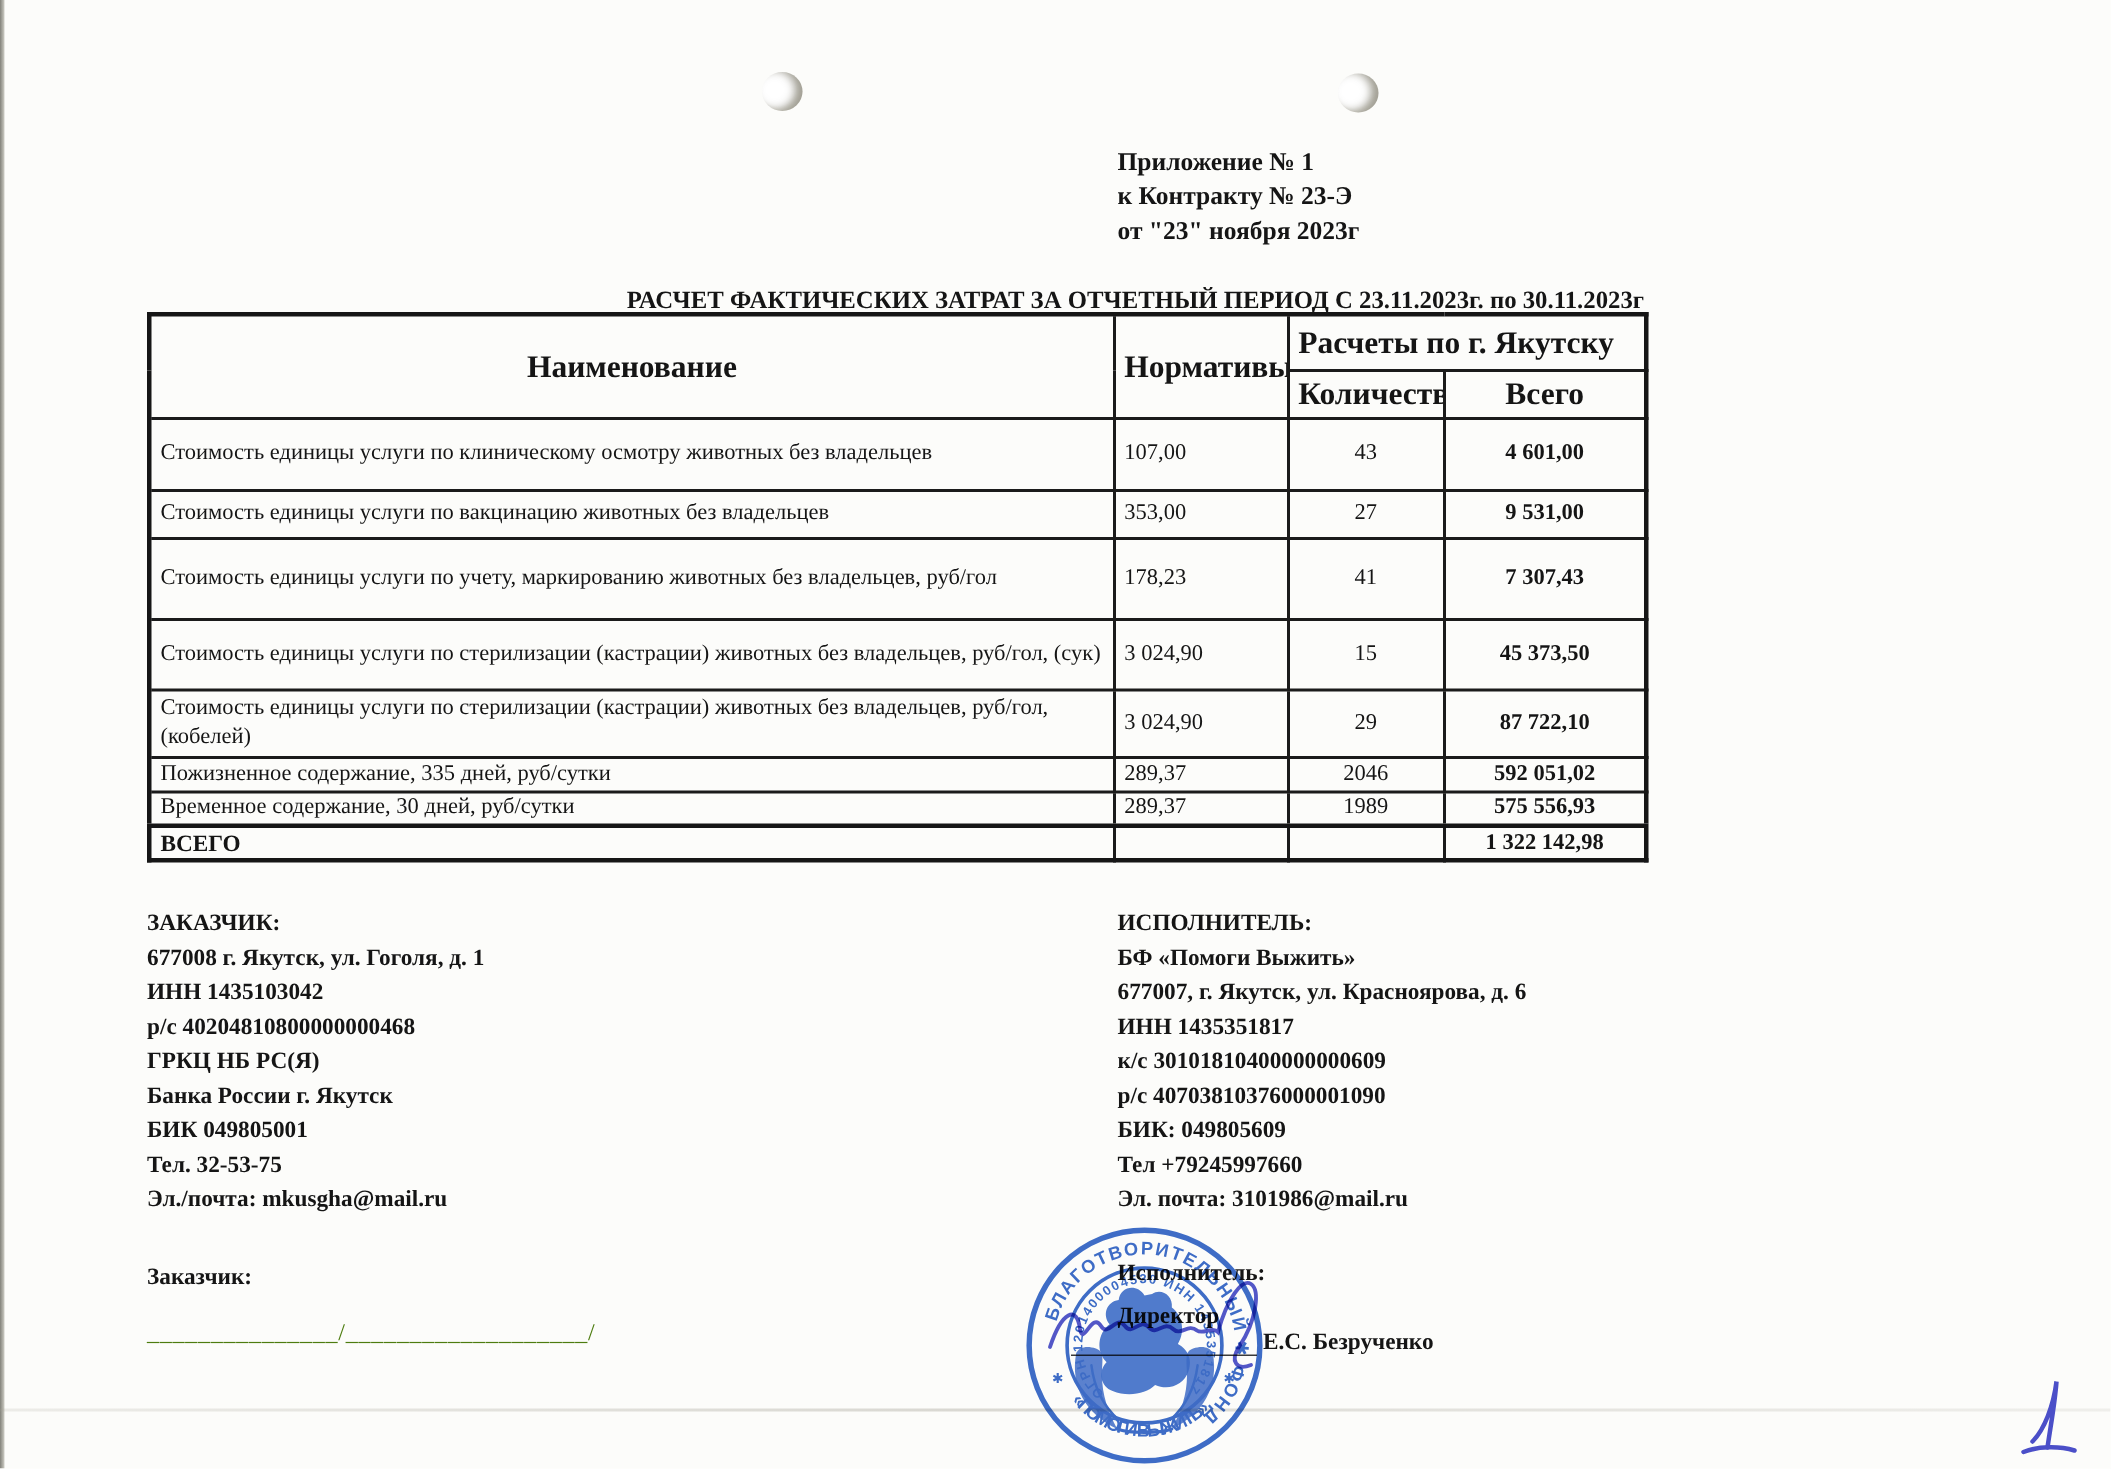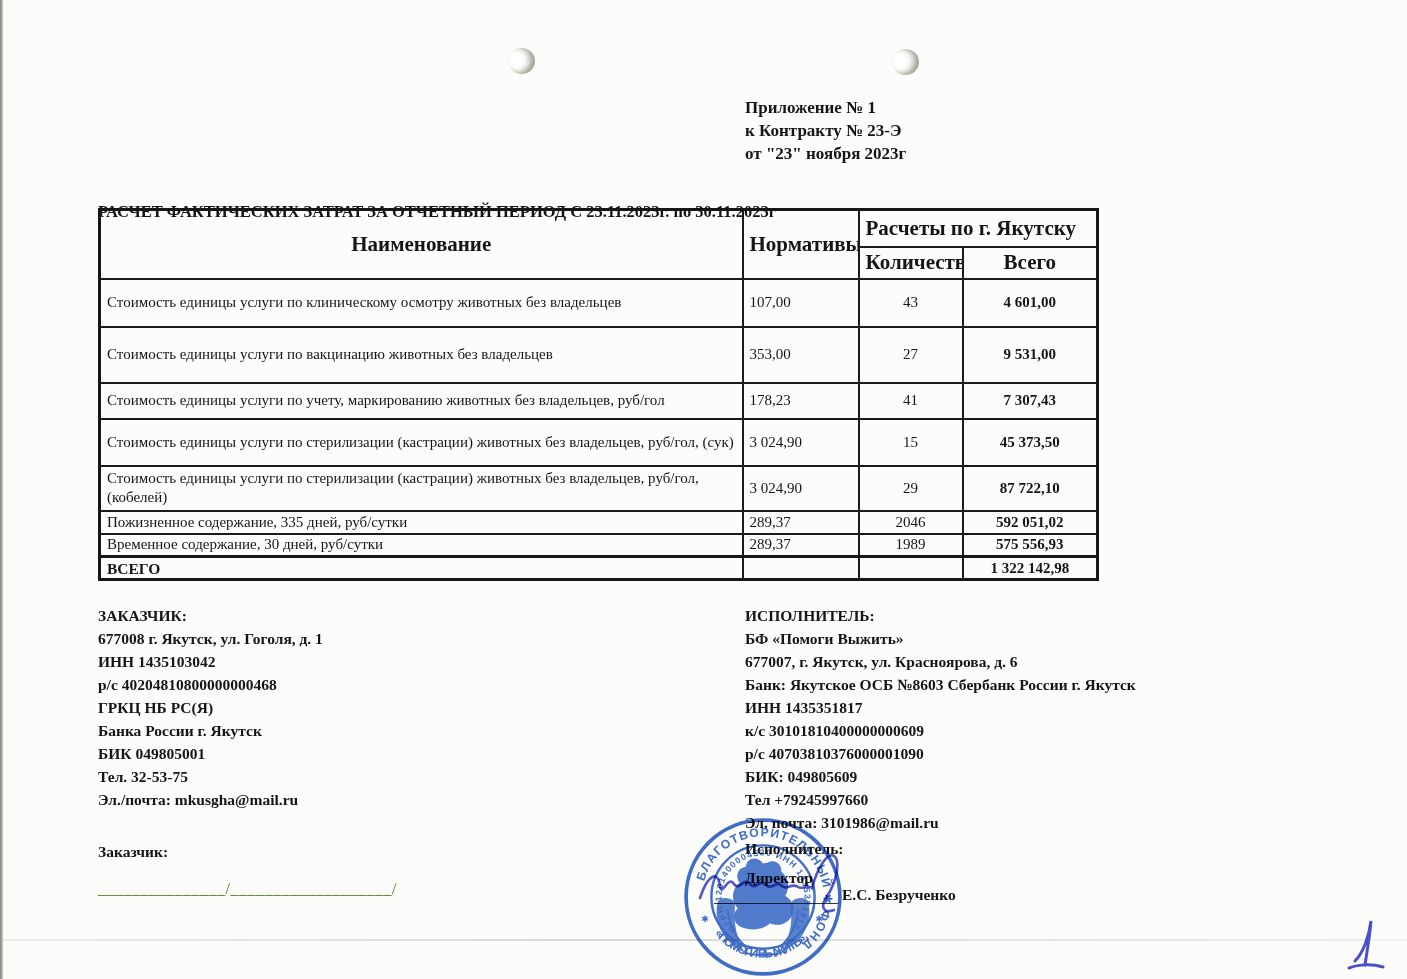--- a/index.html
+++ b/index.html
@@ -18,22 +18,22 @@
     background:radial-gradient(circle at 38% 42%,#ffffff 52%,#f4f3ee 68%,#dddcd3 100%);
     box-shadow:inset -5px -1px 6px rgba(148,146,134,.85);}
   .hole-left{left:508px;top:48px;}
   .hole-right{left:892px;top:49px;}
 
   
   .appendix{position:absolute;left:745px;top:96px;font-weight:bold;
     font-size:17px;line-height:23px;white-space:nowrap;}
 
   
-  .doc-title{position:absolute;left:98px;top:190px;width:998px;text-align:left;
-    font-weight:bold;font-size:16.5px;white-space:nowrap;margin-top:12px;}
+  .doc-title{position:absolute;left:98px;top:190px;width:998px;text-align:right;
+    font-weight:bold;font-size:16.5px;white-space:nowrap;}
 
   
   table.costs{position:absolute;left:98px;top:208px;width:998px;
     border-collapse:collapse;table-layout:fixed;font-size:15px;
     border:3px solid #161616;}
   table.costs td,table.costs th{border:2px solid #1b1b1b;padding:0 6px;vertical-align:middle;overflow:hidden;}
   table.costs th{font-size:21px;font-weight:bold;}
   .th-group{text-align:left;padding-left:4px;}
   .cell-name{text-align:left;line-height:19px;}
   .cell-norm{text-align:left;padding-right:10px;}
@@ -107,27 +107,27 @@
       <th>Всего</th>
     </tr>
   </thead>
   <tbody>
     <tr style="height:48px">
       <td class="cell-name">Стоимость единицы услуги по клиническому осмотру животных без владельцев</td>
       <td class="cell-norm">107,00</td>
       <td class="cell-qty">43</td>
       <td class="cell-total">4 601,00</td>
     </tr>
-    <tr style="height:56px">
+    <tr style="height:32px">
       <td class="cell-name">Стоимость единицы услуги по вакцинацию животных без владельцев</td>
       <td class="cell-norm">353,00</td>
       <td class="cell-qty">27</td>
       <td class="cell-total">9 531,00</td>
     </tr>
-    <tr style="height:36px">
+    <tr style="height:54px">
       <td class="cell-name">Стоимость единицы услуги по учету, маркированию животных без владельцев, руб/гол</td>
       <td class="cell-norm">178,23</td>
       <td class="cell-qty">41</td>
       <td class="cell-total">7 307,43</td>
     </tr>
     <tr style="height:47px">
       <td class="cell-name">Стоимость единицы услуги по стерилизации (кастрации) животных без владельцев, руб/гол, (сук)</td>
       <td class="cell-norm">3 024,90</td>
       <td class="cell-qty">15</td>
       <td class="cell-total">45 373,50</td>
@@ -168,21 +168,20 @@
   <div>Банка России г. Якутск</div>
   <div>БИК 049805001</div>
   <div>Тел. 32-53-75</div>
   <div>Эл./почта: mkusgha@mail.ru</div>
 </div>
 
 <div class="party party-contractor">
   <div>ИСПОЛНИТЕЛЬ:</div>
   <div>БФ «Помоги Выжить»</div>
   <div>677007, г. Якутск, ул. Красноярова, д. 6</div>
-  <div>Банк: Якутское ОСБ №8603 Сбербанк России г. Якутск</div>
   <div>ИНН 1435351817</div>
   <div>к/с 30101810400000000609</div>
   <div>р/с 40703810376000001090</div>
   <div>БИК: 049805609</div>
   <div>Тел +79245997660</div>
   <div>Эл. почта: 3101986@mail.ru</div>
 </div>
 
 <div class="sign-label customer-sign-label">Заказчик:</div>
 <div class="customer-sign-line">_______________/___________________/</div>

